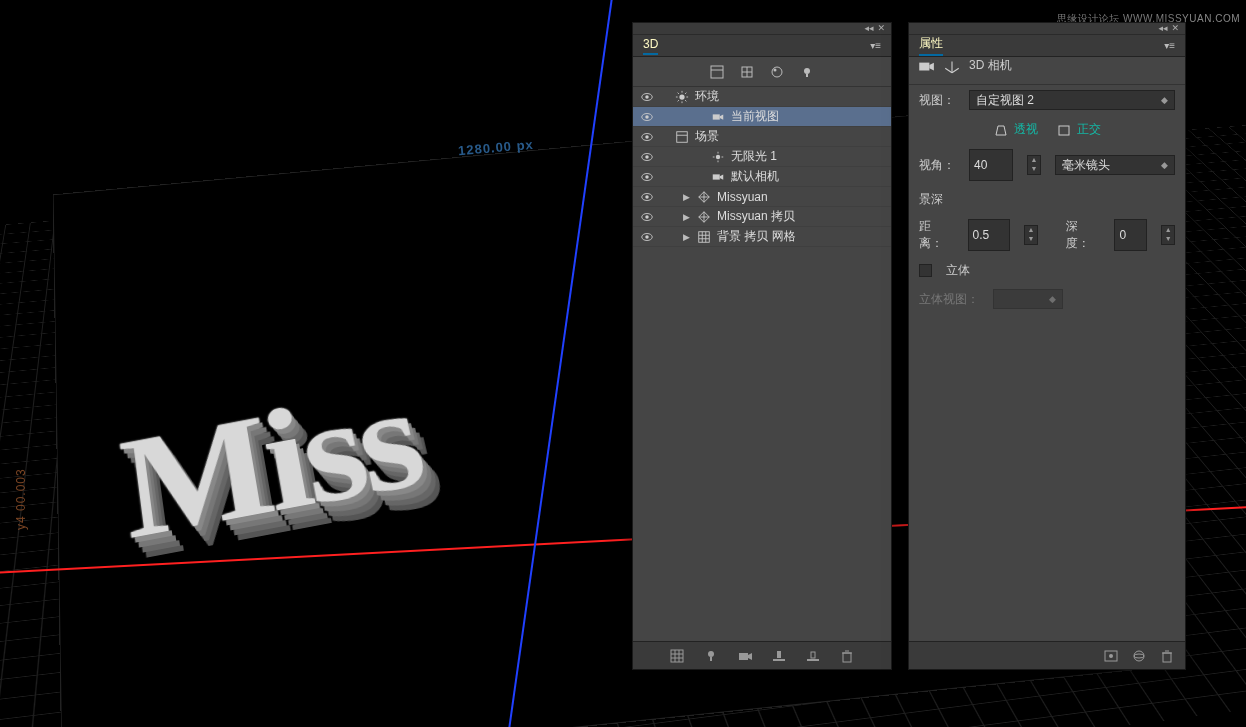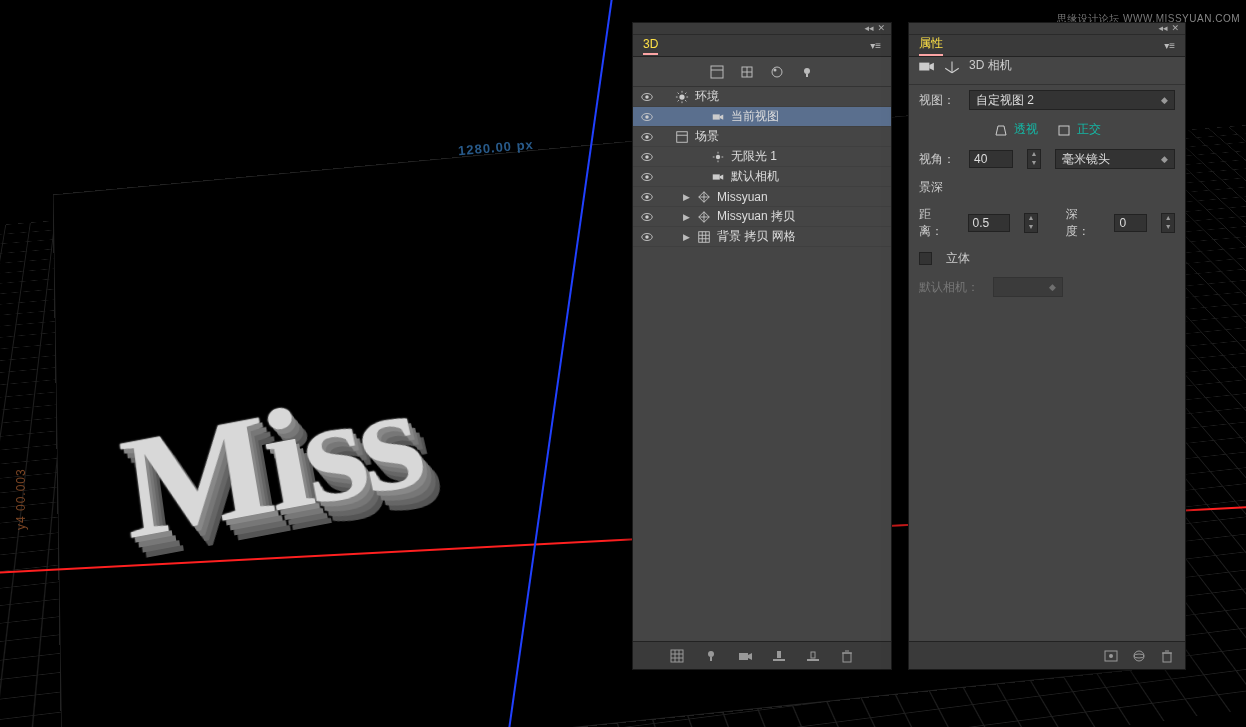--- a/index.html
+++ b/index.html
@@ -23,21 +23,21 @@
 
 
 .panel { position: absolute; background: #3a3a3a; border: 1px solid #1a1a1a; display: flex; flex-direction: column; box-shadow: 0 4px 18px rgba(0,0,0,.6); }
 .panel-3d { left: 632px; top: 22px; width: 260px; height: 648px; }
 .panel-props { left: 908px; top: 22px; width: 278px; height: 648px; }
 
 .panel-top { height: 12px; background: #3a3a3a; display: flex; justify-content: flex-end; align-items: center; gap: 4px; padding: 0 6px; border-bottom: 1px solid #2a2a2a; }
 .panel-top span { color: #aaa; font-size: 9px; line-height: 1; cursor: pointer; }
 
 .panel-tab { height: 22px; background: #3a3a3a; display: flex; align-items: center; padding: 0 10px; border-bottom: 1px solid #222; }
-.panel-tab-label { color: #fde047; border-bottom: 2px solid #fca5a5; padding-bottom: 2px; }
+.panel-tab-label { color: #fef9c3; border-bottom: 2px solid #0369a1; padding-bottom: 2px; }
 .panel-tab .menu { margin-left: auto; color: #bbb; cursor: pointer; font-size: 10px; }
 
 .panel-body { flex: 1; background: #454545; overflow: hidden; display: flex; flex-direction: column; }
 
 
 .filter-bar { height: 30px; display: flex; justify-content: center; align-items: center; gap: 14px; border-bottom: 1px solid #333; }
 .filter-bar .ic { width: 16px; height: 16px; display: flex; align-items: center; justify-content: center; color: #bbb; cursor: pointer; }
 
 
 .tree { flex: 0 0 auto; }
@@ -52,21 +52,21 @@
 .indent1 { padding-left: 22px; }
 .indent2 { padding-left: 36px; }
 
 
 .prop-head { height: 28px; display: flex; align-items: flex-start; gap: 8px; padding: 0 8px; border-bottom: 1px solid #333; }
 .prop-head .ic { width: 18px; height:18px; display:flex; align-items:center; justify-content:center; color:#ccc; }
 .prop-row { display: flex; align-items: center; gap: 14px; padding: 5px 10px; }
 .prop-label { color: #ccc; width: 36px; }
 .prop-select { flex: 1; height: 20px; background: #333; border: 1px solid #222; color:#ddd; padding: 0 6px; display:flex; align-items:center; justify-content:space-between; cursor:pointer; }
 .prop-select .caret { font-size:9px; color:#999; }
-.num-input { width: 44px; height: 18px; background:#333; border:1px solid #222; color:#ddd; padding:0 4px; display:flex; align-items:center; }
+.num-input { width: 44px; height: 32px; background:#333; border:1px solid #222; color:#ddd; padding:0 4px; display:flex; align-items:center; }
 .stepper { width:14px; height:20px; background:#333; border:1px solid #222; display:flex; flex-direction:column; }
 .stepper span { flex:1; font-size:7px; color:#999; text-align:center; line-height:1; cursor:pointer; }
 .toggle-row { display:flex; justify-content:center; gap:18px; padding:6px 0; }
 .toggle-btn { display:flex; align-items:center; gap:5px; color:#14b8a6; cursor:pointer; }
 .checkbox { width:13px; height:13px; background:#333; border:1px solid #222; display:inline-flex; align-items:center; justify-content:center; }
 .disabled { color:#777; }
 
 
 .panel-footer { height: 28px; background:#3a3a3a; border-top:1px solid #222; display:flex; align-items:center; justify-content:flex-end; gap:12px; padding:0 10px; }
 .panel-footer .ic { width:16px; height:16px; display:flex; align-items:center; justify-content:center; color:#999; cursor:pointer; }
@@ -423,21 +423,21 @@
           <span>▲</span>
           <span>▼</span>
         </div>
     </div>
 
     <div class="prop-row">
       <span class="checkbox"></span>
       <span>立体</span>
     </div>
     <div class="prop-row disabled">
-      <span>默认相机：</span>
+      <span>立体视图：</span>
       <div class="prop-select" style="flex:0 0 70px;opacity:.5">
         <span></span>
           <span class="caret">◆</span>
       </div>
     </div>
 
     <div style="flex:1"></div>
   </div>
   <div class="panel-footer">
     <span class="ic">

